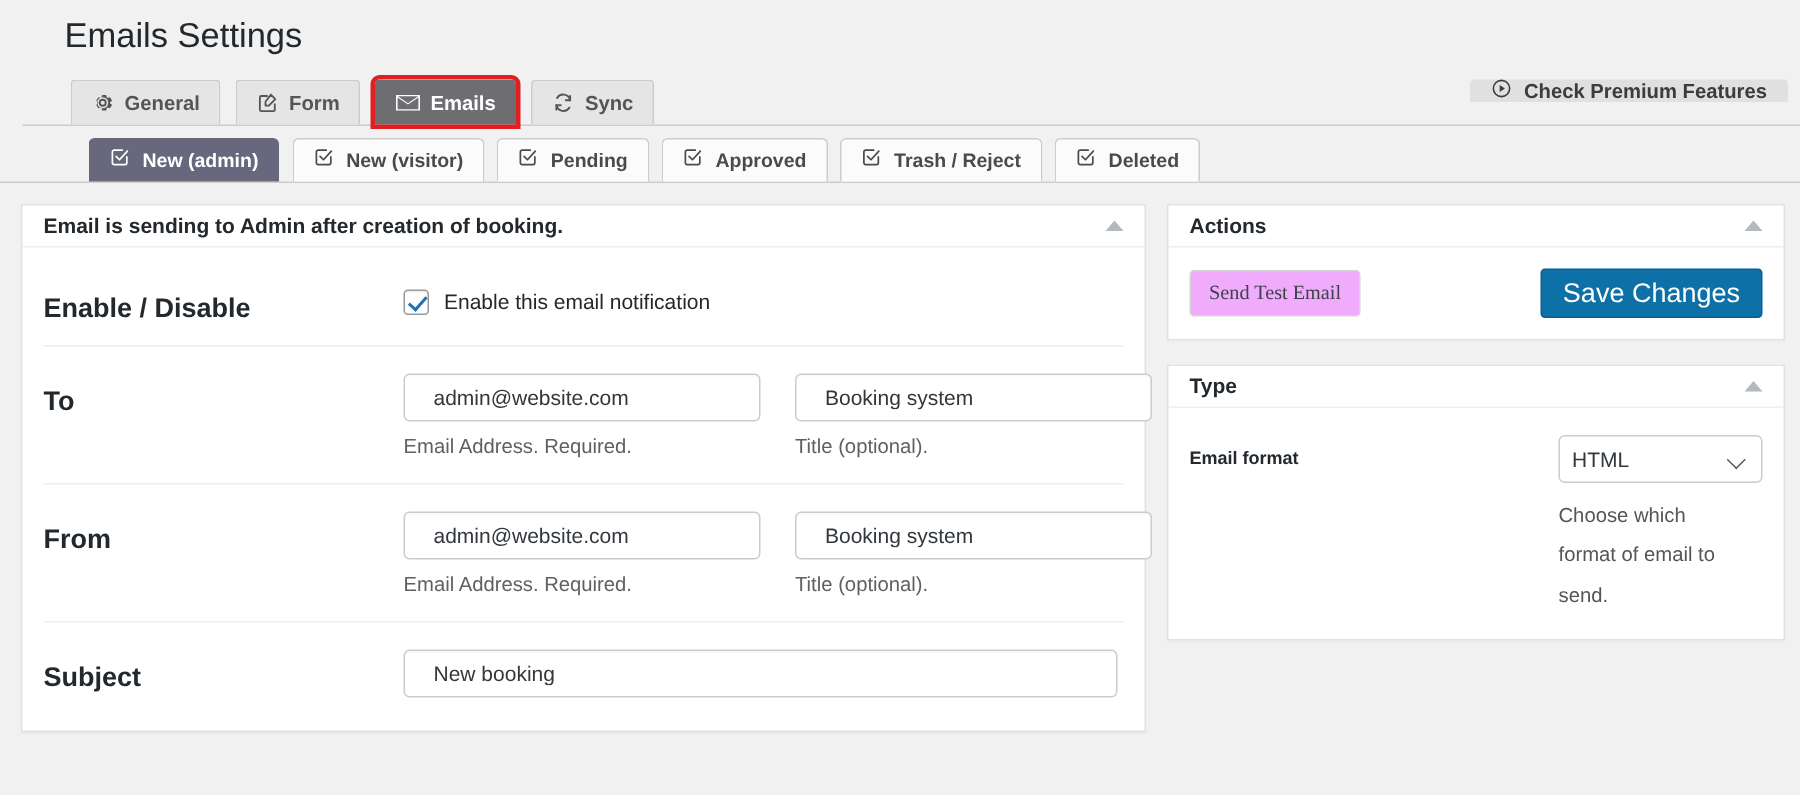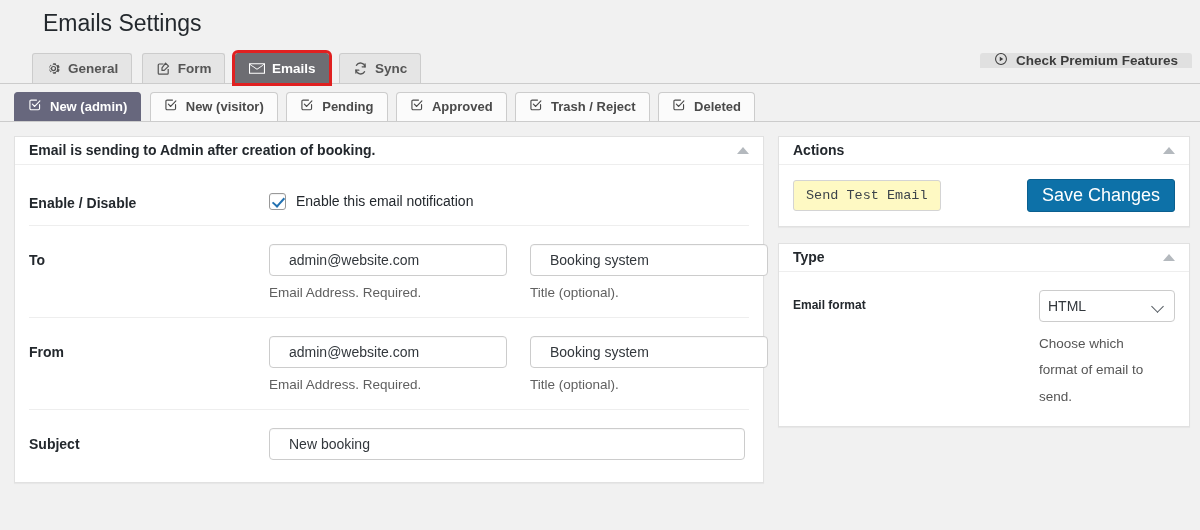--- a/index.html
+++ b/index.html
@@ -20,21 +20,21 @@
     line-height: 1.3;
     padding: 9px 0 4px 10px;
     color: #23282d;
     margin-left: 33px;
   }
 
   
   .tabrow {
     position: relative;
     height: 33px;
-    margin: 8px 0 0 0;
+    margin: 8px 0 0 15px;
     padding-left: 32px;
     border-bottom: 1px solid #ccc;
   }
   .tab {
     display: inline-flex;
     align-items: center;
     gap: 7px;
     height: 30px;
     padding: 0 13px;
     margin-right: 5px;
@@ -108,20 +108,21 @@
     vertical-align: top;
     position: relative;
     top: 3px;
     cursor: pointer;
     user-select: none;
   }
   .subtab.active {
     background: #67677d;
     border-color: #67677d;
     color: #fff;
+    margin-left: 45px;
   }
 
   
   .columns {
     display: flex;
     gap: 0;
     padding: 14px 10px 0 14px;
     align-items: flex-start;
   }
   .col-main { width: 750px; flex: 0 0 750px; }
@@ -161,21 +162,21 @@
   .frow {
     display: flex;
     align-items: flex-start;
     padding: 18px 0 14px 0;
     border-bottom: 1px solid #eee;
   }
   .frow:last-child { border-bottom: none; }
   .frow .lbl {
     width: 240px;
     flex: 0 0 240px;
-    font-size: 14px;
+    font-size: 18px;
     font-weight: bold;
     color: #23282d;
     padding-top: 8px;
   }
   .frow .fields { flex: 1; display: flex; gap: 23px; }
   .fgroup { display: flex; flex-direction: column; }
   .fgroup.w238 { width: 238px; }
   .fgroup.wide { width: 476px; }
 
   input[type="text"] {
@@ -223,26 +224,26 @@
   
   .actions-body {
     display: flex;
     align-items: center;
     justify-content: space-between;
     padding: 14px;
   }
   .btn-secondary {
     height: 31px;
     padding: 0 12px;
-    background: #fef9c3;
+    background: #f0abfc;
     border: 1px solid #d4d4d4;
     border-radius: 3px;
     font-size: 13.5px;
     color: #3c434a;
-    font-family: Liberation Mono, monospace;
+    font-family: Liberation Serif, serif;
     cursor: pointer;
   }
   .btn-primary {
     height: 33px;
     padding: 0 14px;
     background: #0d71a8;
     border: 1px solid #0a5f8f;
     border-radius: 3px;
     font-size: 18px;
     font-weight: normal;

